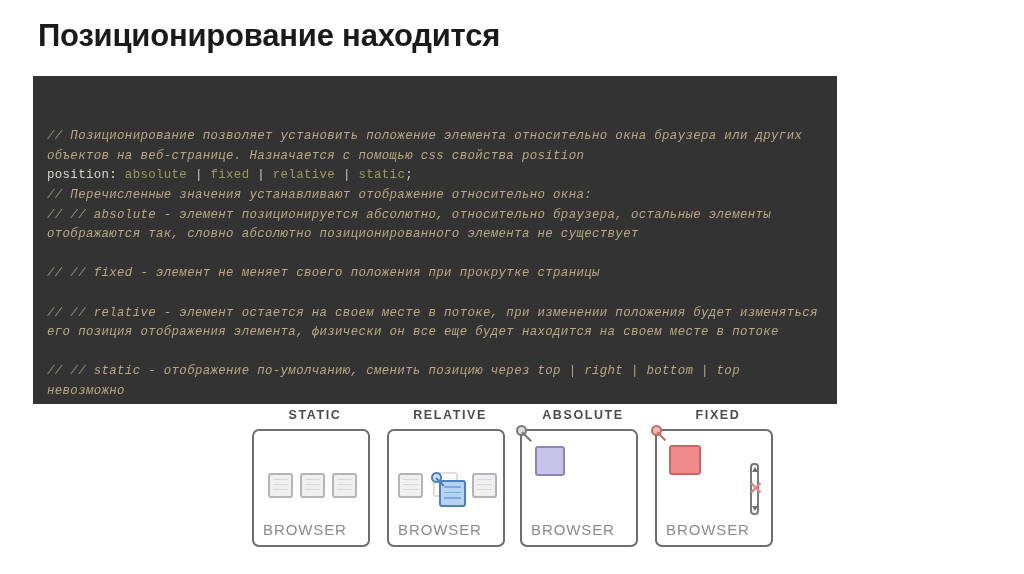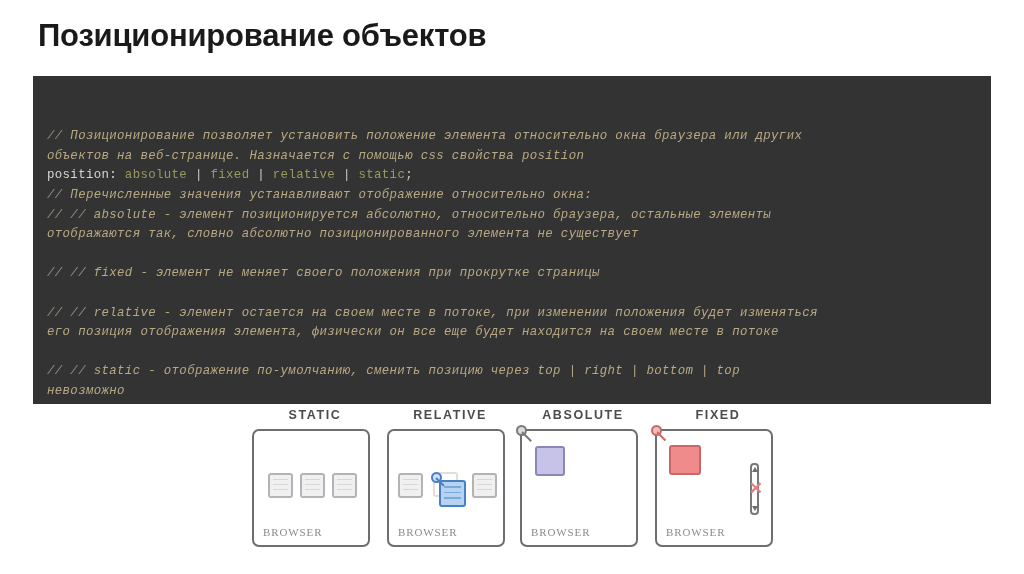--- a/index.html
+++ b/index.html
@@ -26,21 +26,21 @@
     letter-spacing: -0.2px;
     white-space: nowrap;
     font-family: "Liberation Sans", sans-serif;
   }
 
   
   #code-block {
     position: absolute;
     left: 33px;
     top: 76px;
-    width: 958px;
+    width: 804px;
     height: 329px;
     background: #333333;
     box-sizing: border-box;
     padding: 12px 14px 10px 14px;
     overflow: hidden;
   }
   #code-tail {
     position: absolute;
     left: 42px;
     top: 405px;
@@ -98,24 +98,24 @@
     height: 118px;
     border: 2.5px solid #6d6d72;
     border-radius: 7px;
     background: #ffffff;
     box-sizing: border-box;
   }
   .browser-caption {
     position: absolute;
     left: 9px;
     bottom: 7px;
-    font-size: 11px;
+    font-size: 15px;
     letter-spacing: 0.9px;
     color: #8a8a8f;
-    font-family: Liberation Serif, serif;
+    font-family: Liberation Sans, sans-serif;
   }
   
   .el {
     position: absolute;
     box-sizing: border-box;
     border-radius: 3px;
   }
   .el-gray {
     width: 25px; height: 25px;
     background: #f0f0f0;
@@ -187,21 +187,21 @@
     font-size: 17px;
     line-height: 1;
     color: #e08585;
     font-weight: bold;
     font-family: "Liberation Sans", sans-serif;
   }
 </style>
 </head>
 <body>
 
-<div id="slide-title">Позиционирование объектов</div>
+<div id="slide-title">Позиционирование находится</div>
 
 <div id="code-block">
     <div class="code-line"><div class="code-line"><div class="code-line blank"><div class="code-line"><div class="code-line"><div class="code-line blank"><div class="code-line"><div class="code-line blank"><div class="code-line"><div class="code-line"><div class="code-line"><div class="code-line"><div class="code-line"><div class="code-line">
   
 <span class="cm">// </span><span class="tx">Позиционирование позволяет установить положение элемента относительно окна браузера или других</span></div><span class="tx">объектов на веб-странице. Назначается с помощью css свойства position</span></div><span class="kw">position: </span><span class="val">absolute</span><span class="pipe"> | </span><span class="val">fixed</span><span class="pipe"> | </span><span class="val">relative</span><span class="pipe"> | </span><span class="val">static</span><span class="pipe">;</span></div><span class="cm">// </span><span class="tx">Перечисленные значения устанавливают отображение относительно окна:</span></div><span class="cm">// // </span><span class="tx">absolute - элемент позиционируется абсолютно, относительно браузера, остальные элементы</span></div><span class="tx">отображаются так, словно абсолютно позиционированного элемента не существует</span></div><span class="tx"> </span></div><span class="cm">// // </span><span class="tx">fixed - элемент не меняет своего положения при прокрутке страницы</span></div><span class="tx"> </span></div><span class="cm">// // </span><span class="tx">relative - элемент остается на своем месте в потоке, при изменении положения будет изменяться</span></div><span class="tx">его позиция отображения элемента, физически он все еще будет находится на своем месте в потоке</span></div><span class="tx"> </span></div><span class="cm">// // </span><span class="tx">static - отображение по-умолчанию, сменить позицию через top | right | bottom | top</span></div><span class="tx">невозможно</span></div>
   </div>
 <div id="code-tail"></div>
 
 <div id="diagram-strip">
 

